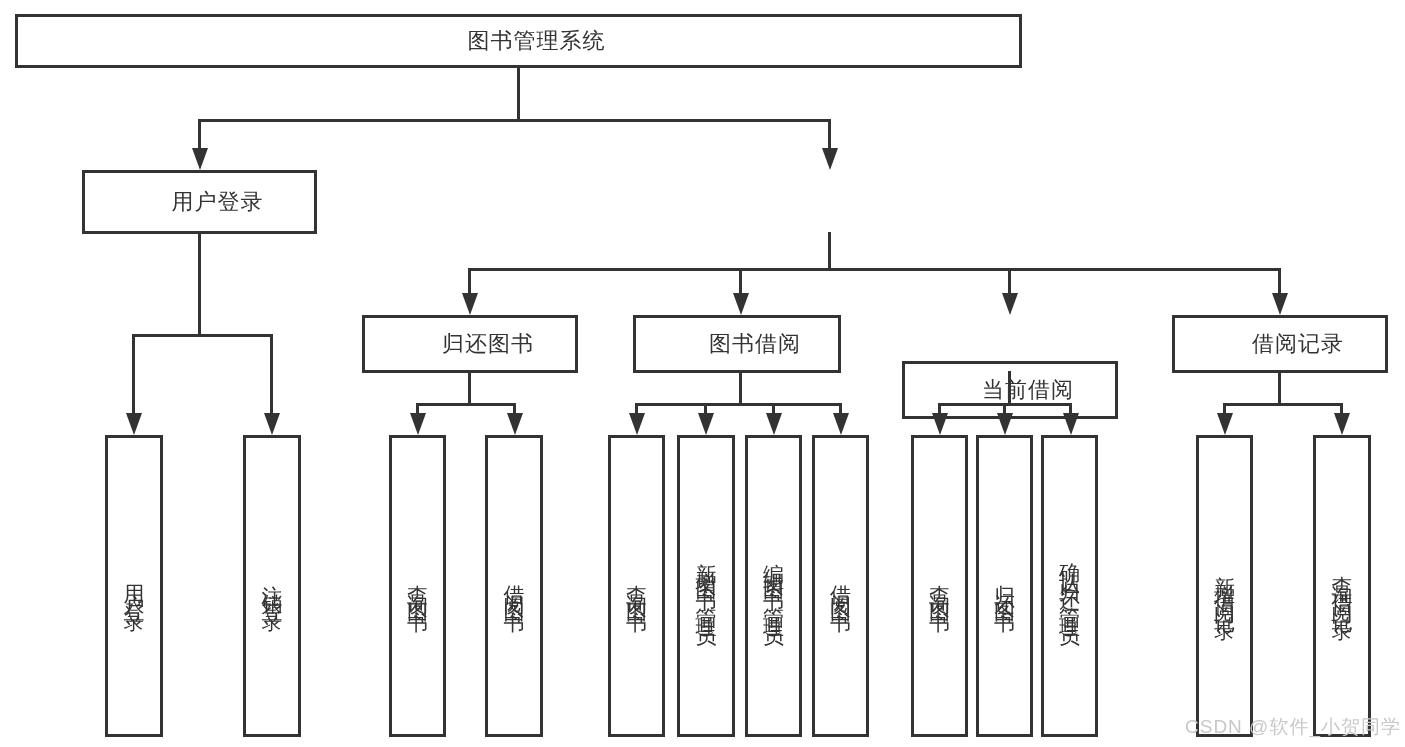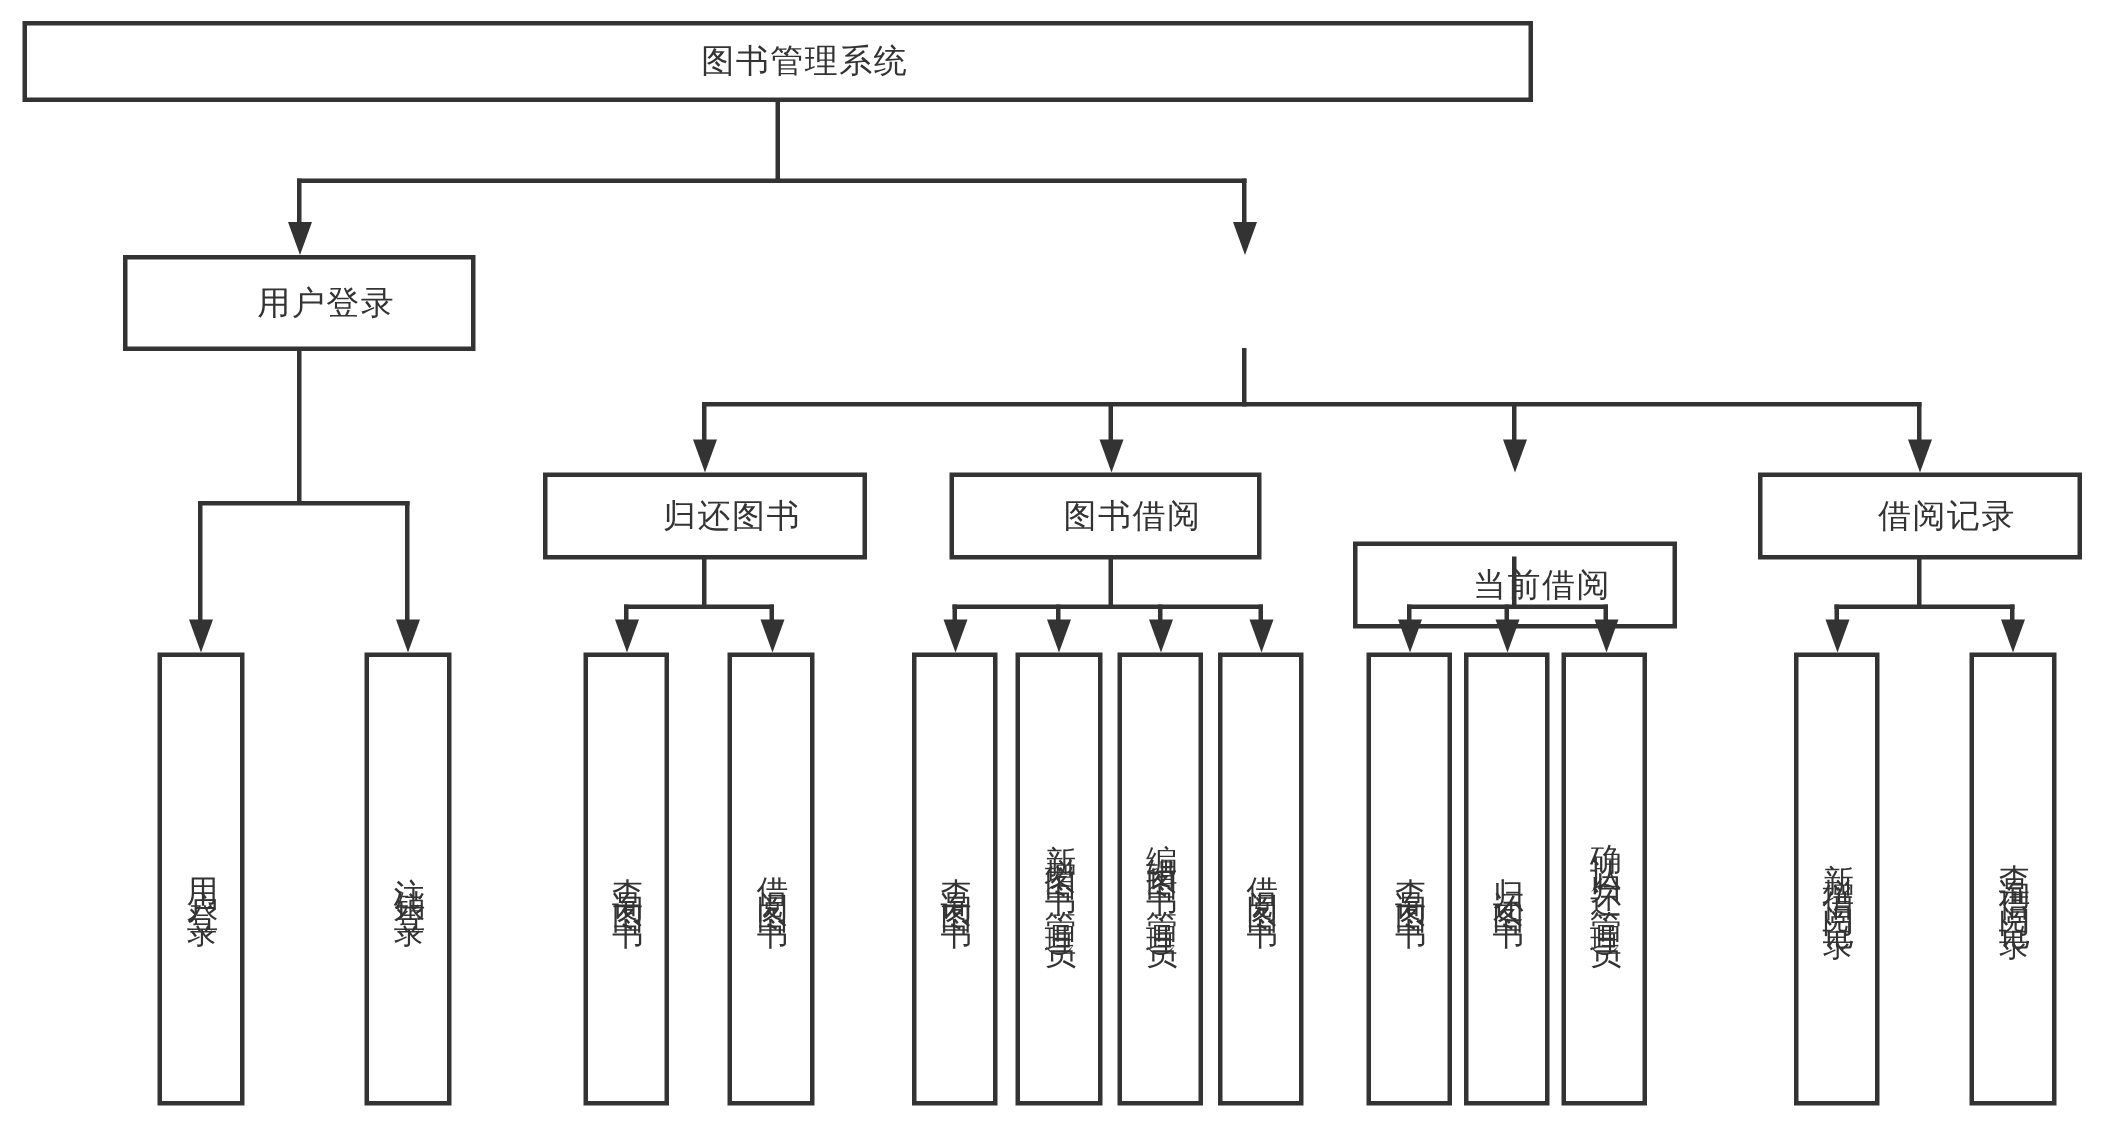--- a/index.html
+++ b/index.html
@@ -179,14 +179,15 @@
     <span class="vlabel">确认归还（管理员）</span>
   </div>
 
   <div class="vbox" style="left:1196px;top:435px;width:57px;height:302px;">
     <span class="vlabel">新增借阅记录</span>
   </div>
   <div class="vbox" style="left:1313px;top:435px;width:58px;height:302px;">
     <span class="vlabel">查询借阅记录</span>
   </div>
 
+  <div class="watermark" style="left:1185px;top:714px;">CSDN @软件_小贺同学</div>
 
 </div>
 
 </body></html>

